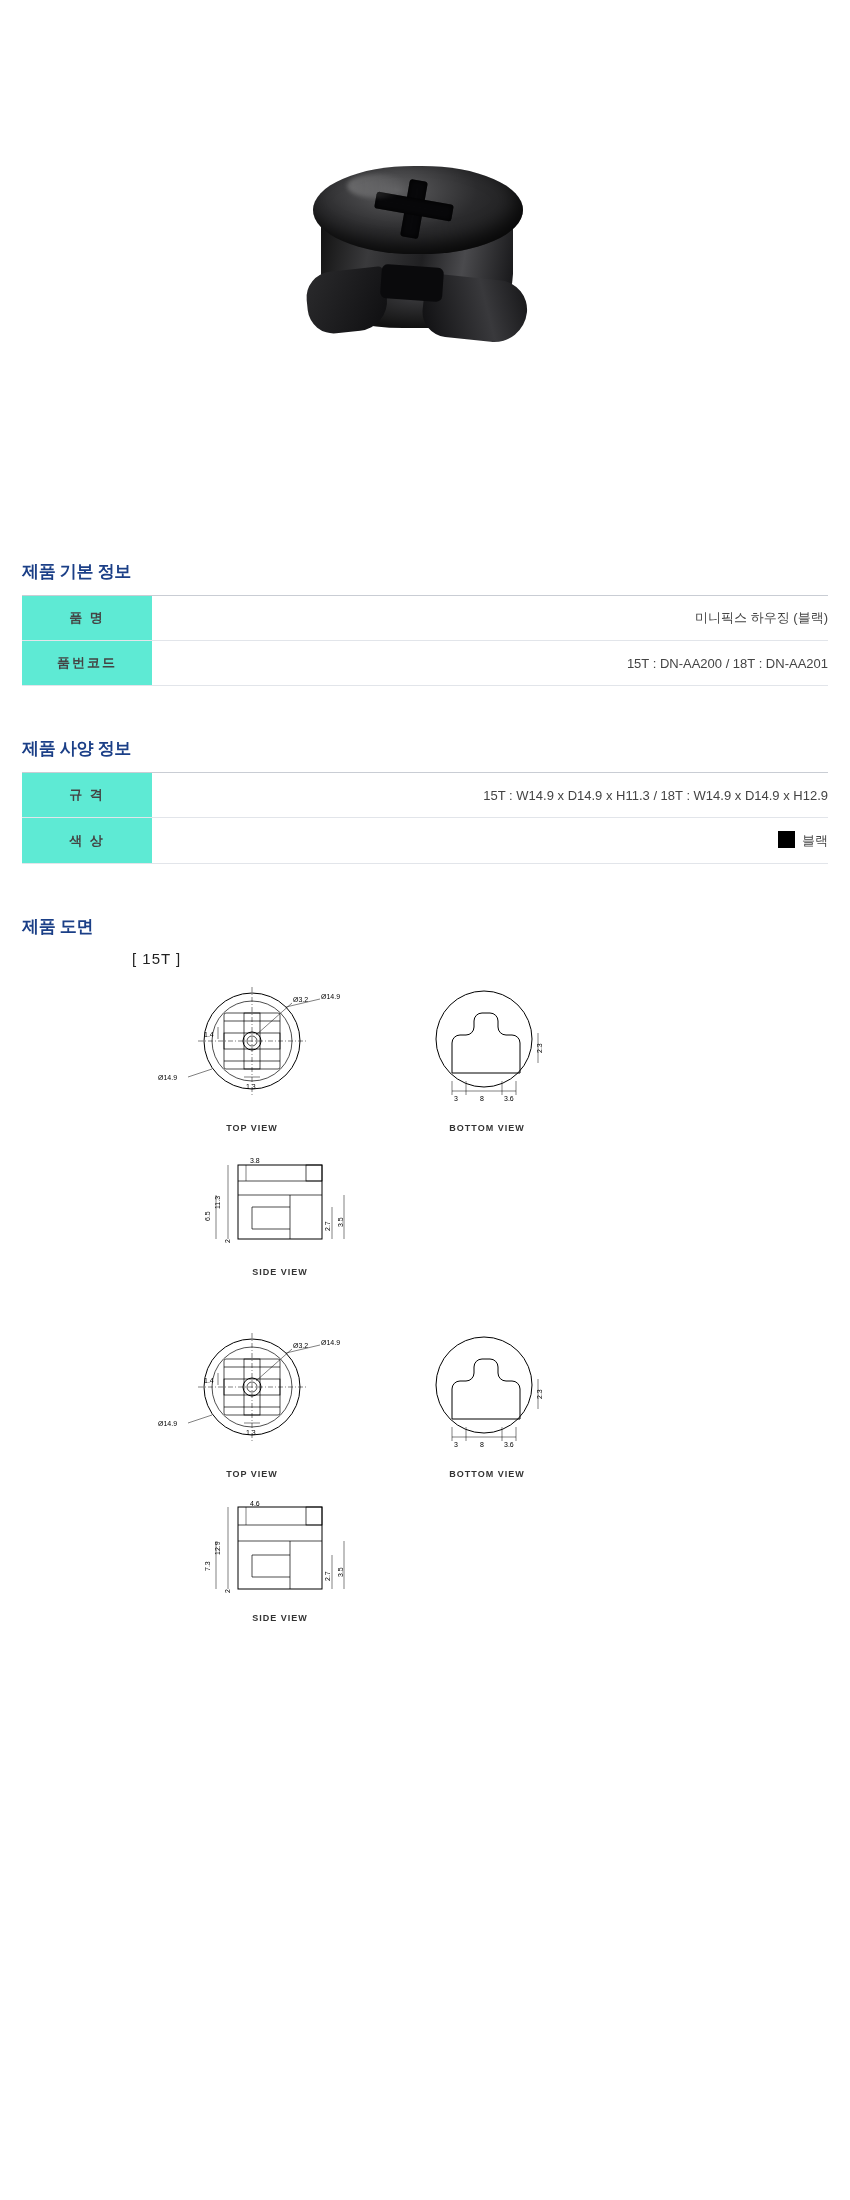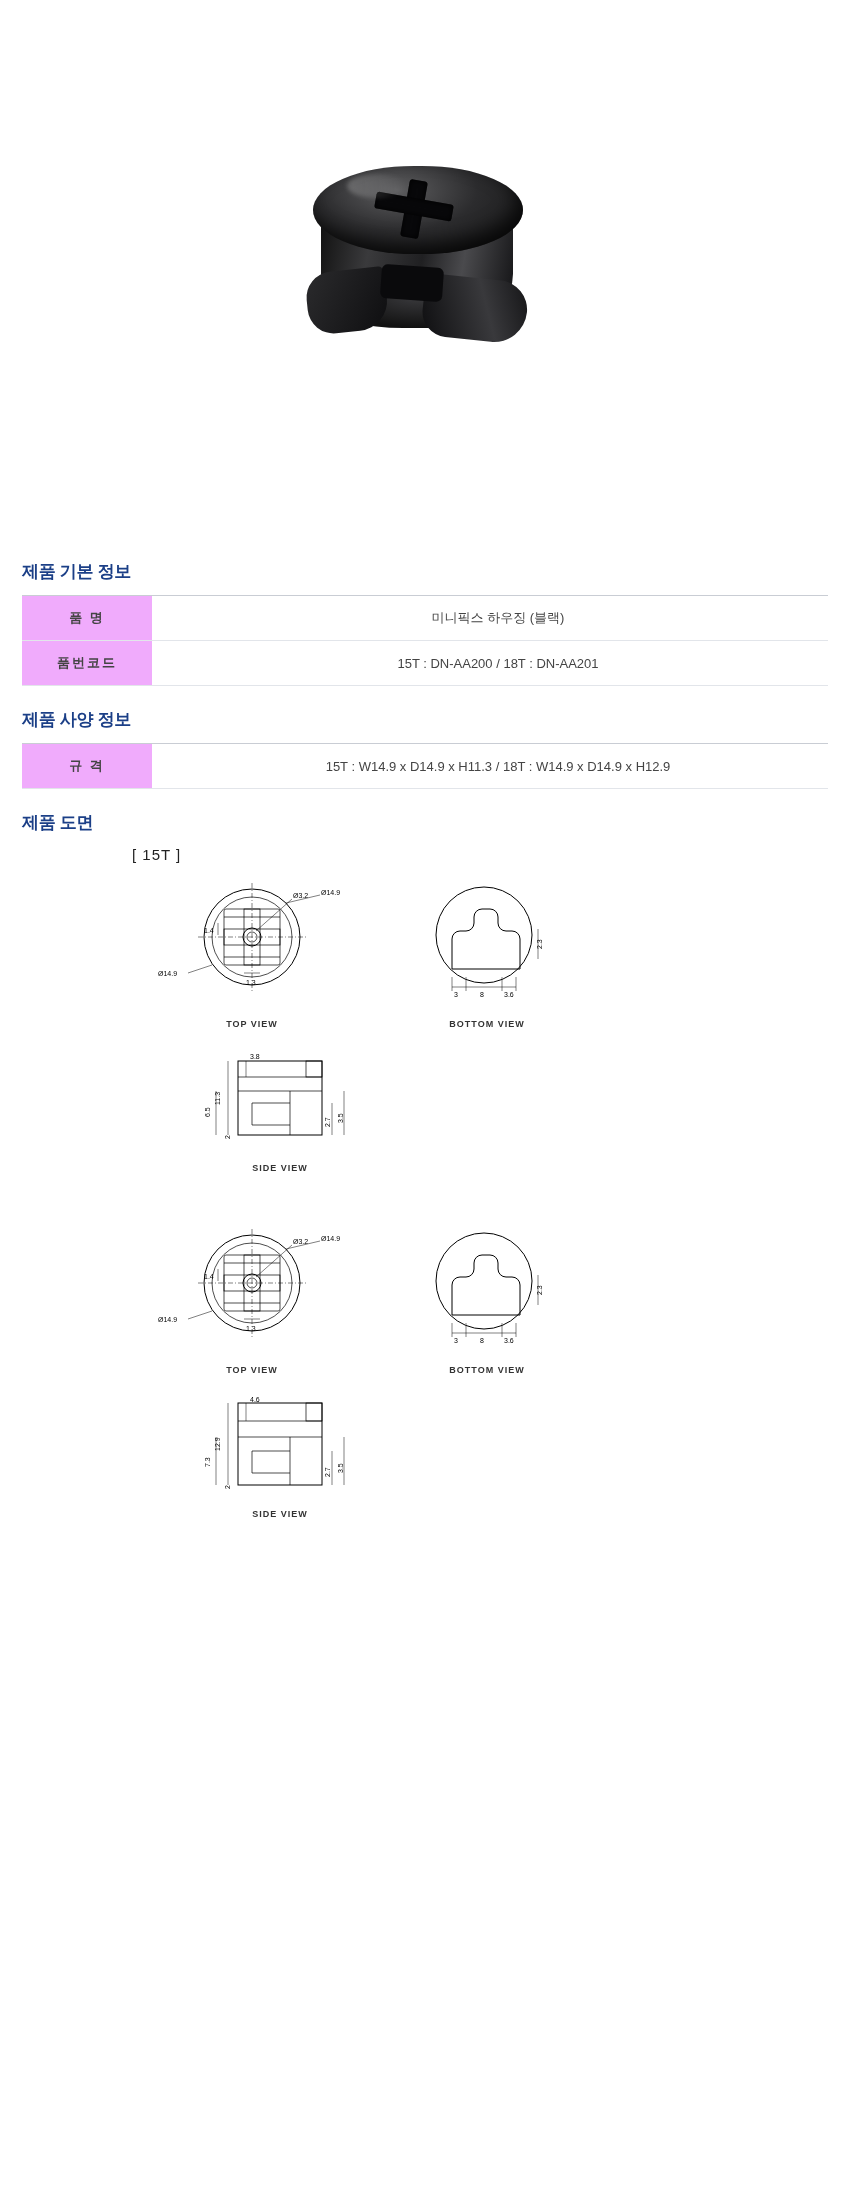--- a/index.html
+++ b/index.html
@@ -76,40 +76,40 @@
   }
 
   
   .sec-title{
     margin:0 0 12px 22px;
     font-size:17px;
     font-weight:bold;
     color:#1b3f87;
     letter-spacing:-0.3px;
   }
-  .block{margin-bottom:22px;}
+  .block{margin-bottom:51px;}
 
   
   table.info{
     width:806px;margin-left:22px;border-collapse:collapse;
     border-top:1px solid #c9cdd4;
   }
   table.info tr{border-bottom:1px solid #e2e5ea;}
   table.info th{
     width:130px;
-    background:#f0abfc;
+    background:#5eead4;
     font-size:13px;font-weight:bold;color:#444;
     text-align:center;
     padding:13px 0;
     letter-spacing:2px;
   }
   table.info td{
     font-size:13px;color:#444;
     padding:13px 0 13px 16px;
-    text-align:center;
+    text-align:right;
   }
   .swatch{
     display:inline-block;width:15px;height:15px;background:#000;
     vertical-align:-3px;margin-right:7px;border:1px solid #000;
   }
   td.empty{height:16px;}
 
   
   .drawings{margin-left:22px;}
   .dgroup{margin-bottom:46px;}
@@ -165,20 +165,26 @@
       </table>
   </div>
 
   <div class="block">
     <h2 class="sec-title">제품 사양 정보</h2>
     <table class="info">
       <tbody>
           <tr>
         <th>규  격</th>
         <td>15T : W14.9 x D14.9 x H11.3 / 18T : W14.9 x D14.9 x H12.9</td>
+      </tr>
+      <tr>
+        <th>색  상</th>
+        <td>
+          <span class="swatch"></span><span>블랙</span>
+        </td>
       </tr>
     </tbody>
       </table>
   </div>
 
   <div class="block">
     <h2 class="sec-title">제품 도면</h2>
 
     <div class="drawings">
 

